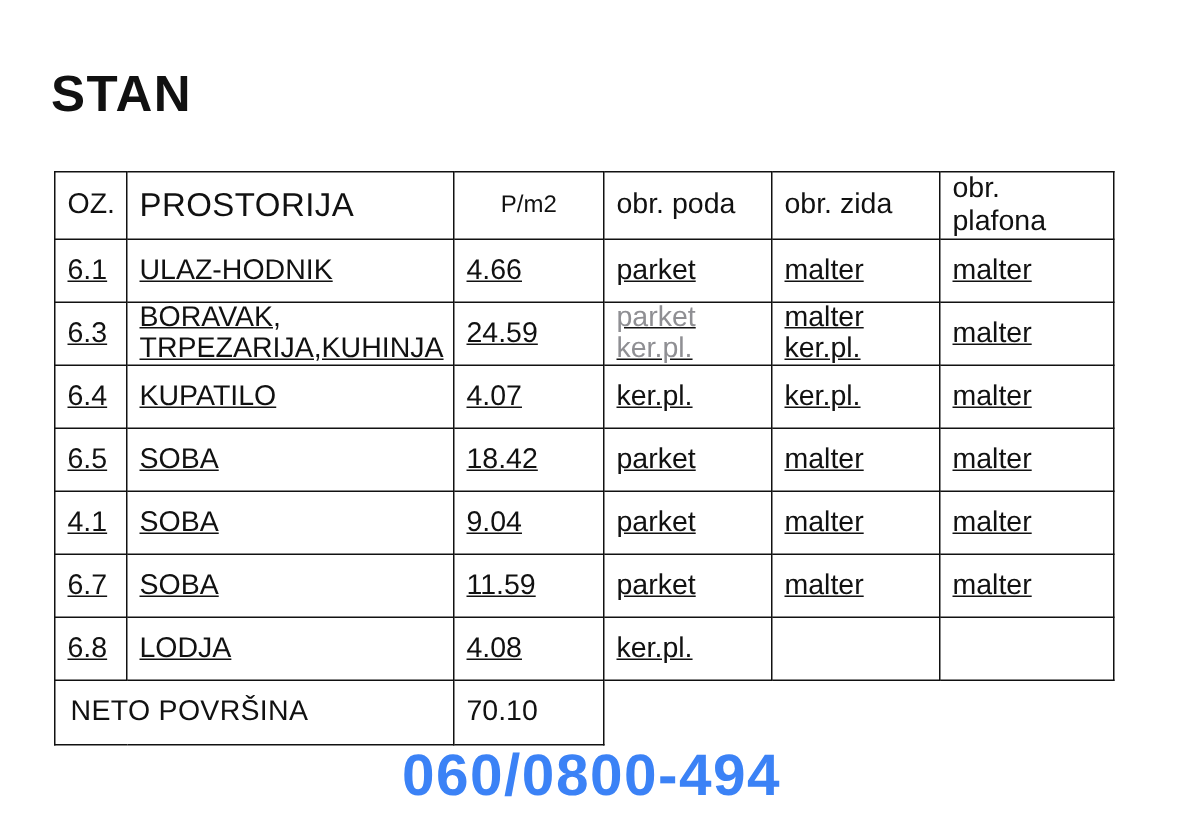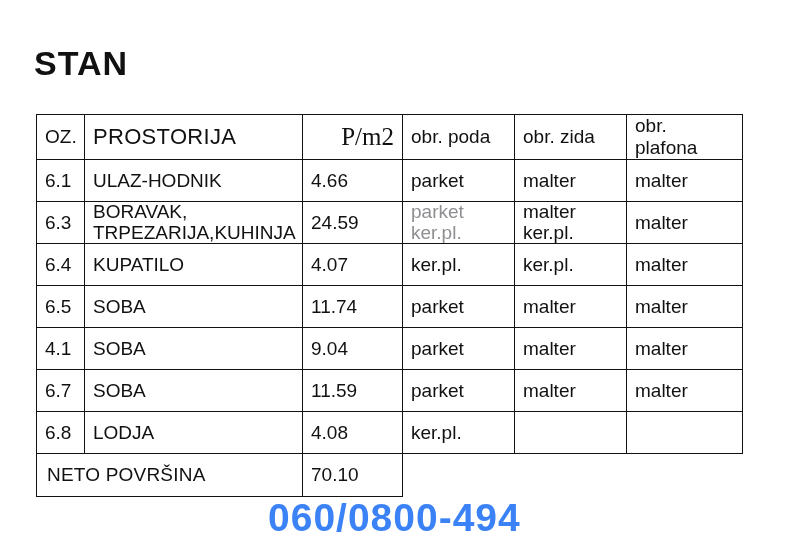--- a/index.html
+++ b/index.html
@@ -58,24 +58,25 @@
   col.c-floor  { width: 112px; }
   col.c-wall   { width: 112px; }
   col.c-ceil   { width: 116px; }
 
   thead td {
     height: 44px;
     font-size: 21px;
   }
   thead td.h-oz     { font-size: 19px; }
   thead td.h-name   { font-size: 22px; letter-spacing: .3px; }
-  thead td.h-area   { text-align: right; font-size: 25px; font-family: Liberation Serif, serif; }
+  thead td.h-area   { text-align: center; font-size: 16px; }
 
   tbody tr.row td {
     height: 41px;
+    text-decoration: underline;
   }
   td.oz      { text-align: left; padding-left: 8px; }
   td.area    { text-align: right; padding-right: 14px; }
   td.name    { padding-left: 12px; }
   tr.tall td { height: 62px; }
   .sub {
     display: block;
     line-height: 1.08;
   }
   .faint { color: #8f8f93; }
@@ -164,21 +165,21 @@
         <td class="name">KUPATILO</td>
         <td class="area faint">4.07</td>
         <td class="semi">ker.pl.</td>
         <td>ker.pl.</td>
         <td>malter</td>
       </tr>
 
       <tr class="row">
         <td class="oz">6.5</td>
         <td class="name">SOBA</td>
-        <td class="area">11.74</td>
+        <td class="area">18.42</td>
         <td>parket</td>
         <td>malter</td>
         <td>malter</td>
       </tr>
 
       <tr class="row">
         <td class="oz">4.1</td>
         <td class="name">SOBA</td>
         <td class="area">9.04</td>
         <td>parket</td>

